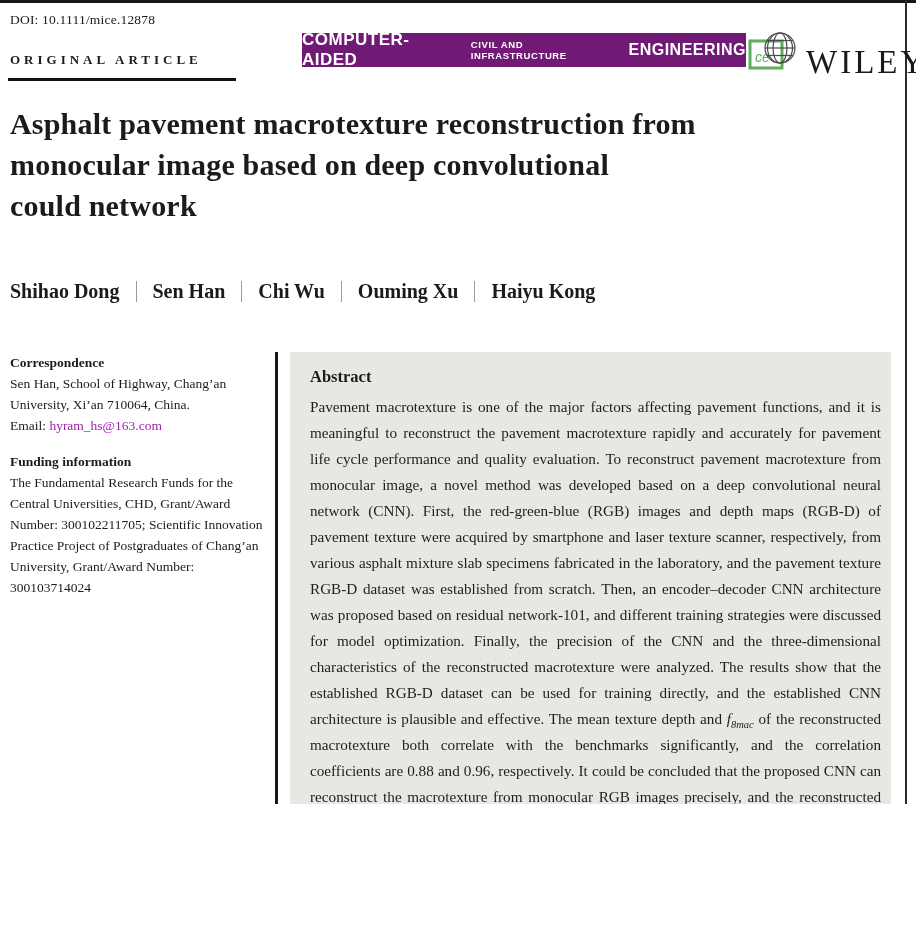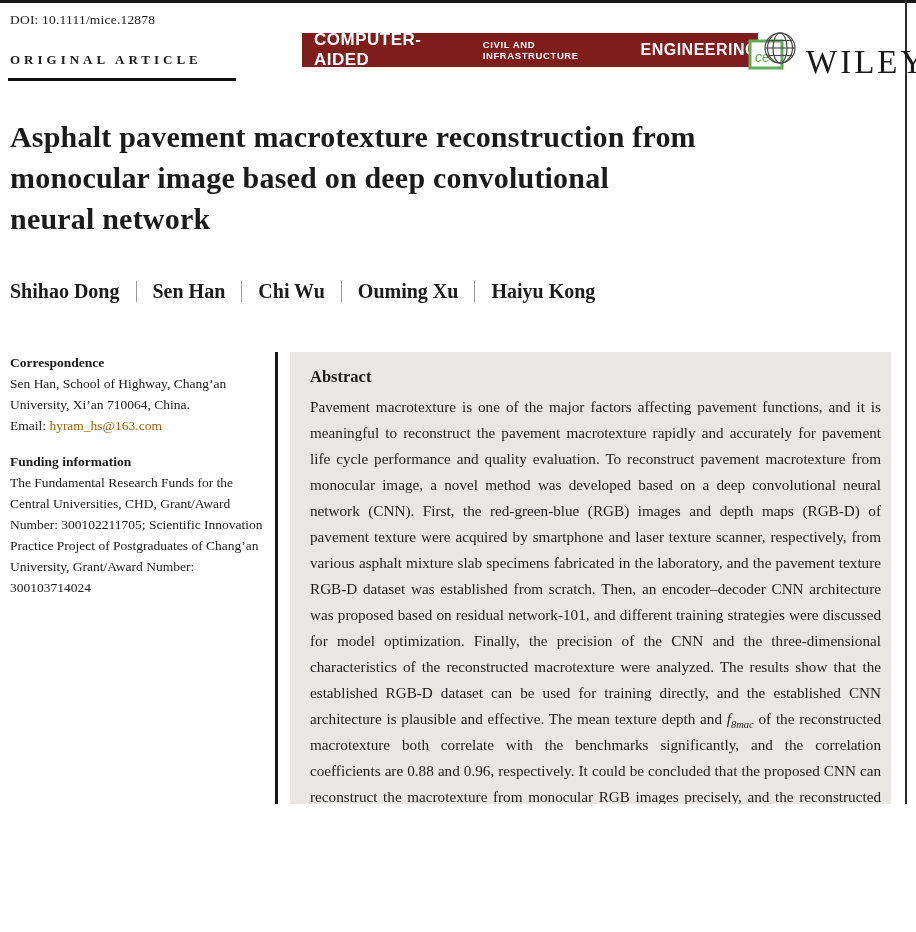--- a/index.html
+++ b/index.html
@@ -24,29 +24,29 @@
     display:flex;align-items:center;justify-content:center;gap:9px;
     color:#ffffff;font-family:"Liberation Sans","DejaVu Sans",sans-serif;
   }
   .banner .b1{font-size:17px;font-weight:bold;letter-spacing:.5px;}
   .banner .b2{font-size:9.5px;font-weight:bold;letter-spacing:.6px;}
   .banner .b3{font-size:16px;font-weight:bold;letter-spacing:.5px;}
 
   .logo{position:absolute;left:748px;top:29px;width:54px;height:44px;}
   .wiley{position:absolute;left:806px;top:44px;font-size:33px;letter-spacing:3px;color:#1a1a1a;}
 
-  .title{position:absolute;left:10px;top:116px;font-size:30px;font-weight:bold;line-height:41px;letter-spacing:.2px;}
+  .title{position:absolute;left:10px;top:103px;font-size:30px;font-weight:bold;line-height:41px;letter-spacing:.2px;}
 
   .authors{position:absolute;left:10px;top:280px;display:flex;align-items:center;font-size:20px;font-weight:bold;}
   .authors .sep{width:0;height:21px;border-left:1.5px solid #9a9a9a;margin:0 16px;}
 
   .sidebar{position:absolute;left:10px;top:352px;width:256px;font-size:13.5px;line-height:21px;}
   .sidebar .block{margin-bottom:15px;}
   .sidebar .head{font-weight:bold;}
-  .email-link{color:#a16207;cursor:pointer;text-decoration:none;}
+  .email-link{color:#a21caf;cursor:pointer;text-decoration:none;}
 
   .abstract-rule{position:absolute;left:275px;top:352px;width:3px;height:572px;background:#181818;}
   .abstract-box{
     position:absolute;left:290px;top:352px;width:601px;min-height:572px;
     background:#e8e7e4;box-sizing:border-box;
     padding:13px 10px 16px 20px;
   }
   .abstract-head{font-size:16.5px;font-weight:bold;line-height:24px;margin-bottom:5px;}
   .abstract-text{font-size:15.2px;line-height:26px;text-align:justify;color:#1d1d1d;}
   .abstract-text .f-ital{font-style:italic;}
@@ -57,21 +57,21 @@
 
 <div class="page">
   <div class="top-rule"></div>
   <div class="right-rule"></div>
 
   <div class="doi">DOI: 10.1111/mice.12878</div>
 
   <div class="article-type">ORIGINAL ARTICLE</div>
   <div class="article-type-rule"></div>
 
-  <div class="banner" style="background:#7f1d1d;padding-left:12px;">
+  <div class="banner" style="background:#701a75;">
     <span class="b1">COMPUTER-AIDED</span>
     <span class="b2">CIVIL AND INFRASTRUCTURE</span>
     <span class="b3">ENGINEERING</span>
   </div>
 
   <div class="logo">
     <svg width="54" height="44" viewBox="0 0 54 44">
       <rect x="2" y="12" width="32" height="27" fill="#ffffff" stroke="#5fae5a" stroke-width="3"></rect>
       <text x="7" y="33" font-size="14" fill="#5fae5a" font-family="Liberation Sans, sans-serif" font-style="italic">ce</text>
       <g stroke="#4a4a4a" stroke-width="1.2" fill="none">
@@ -82,21 +82,21 @@
         <line x1="19" y1="11.5" x2="45" y2="11.5"></line>
         <line x1="19" y1="26.5" x2="45" y2="26.5"></line>
       </g>
     </svg>
   </div>
   <div class="wiley">WILEY</div>
 
   <div class="title">
     <div>Asphalt pavement macrotexture reconstruction from</div>
     <div>monocular image based on deep convolutional</div>
-    <div>neural network</div>
+    <div>could network</div>
   </div>
 
   <div class="authors">
     <span>Shihao Dong</span>
     <span class="sep"></span>
     <span>Sen Han</span>
     <span class="sep"></span>
     <span>Chi Wu</span>
     <span class="sep"></span>
     <span>Ouming Xu</span>

